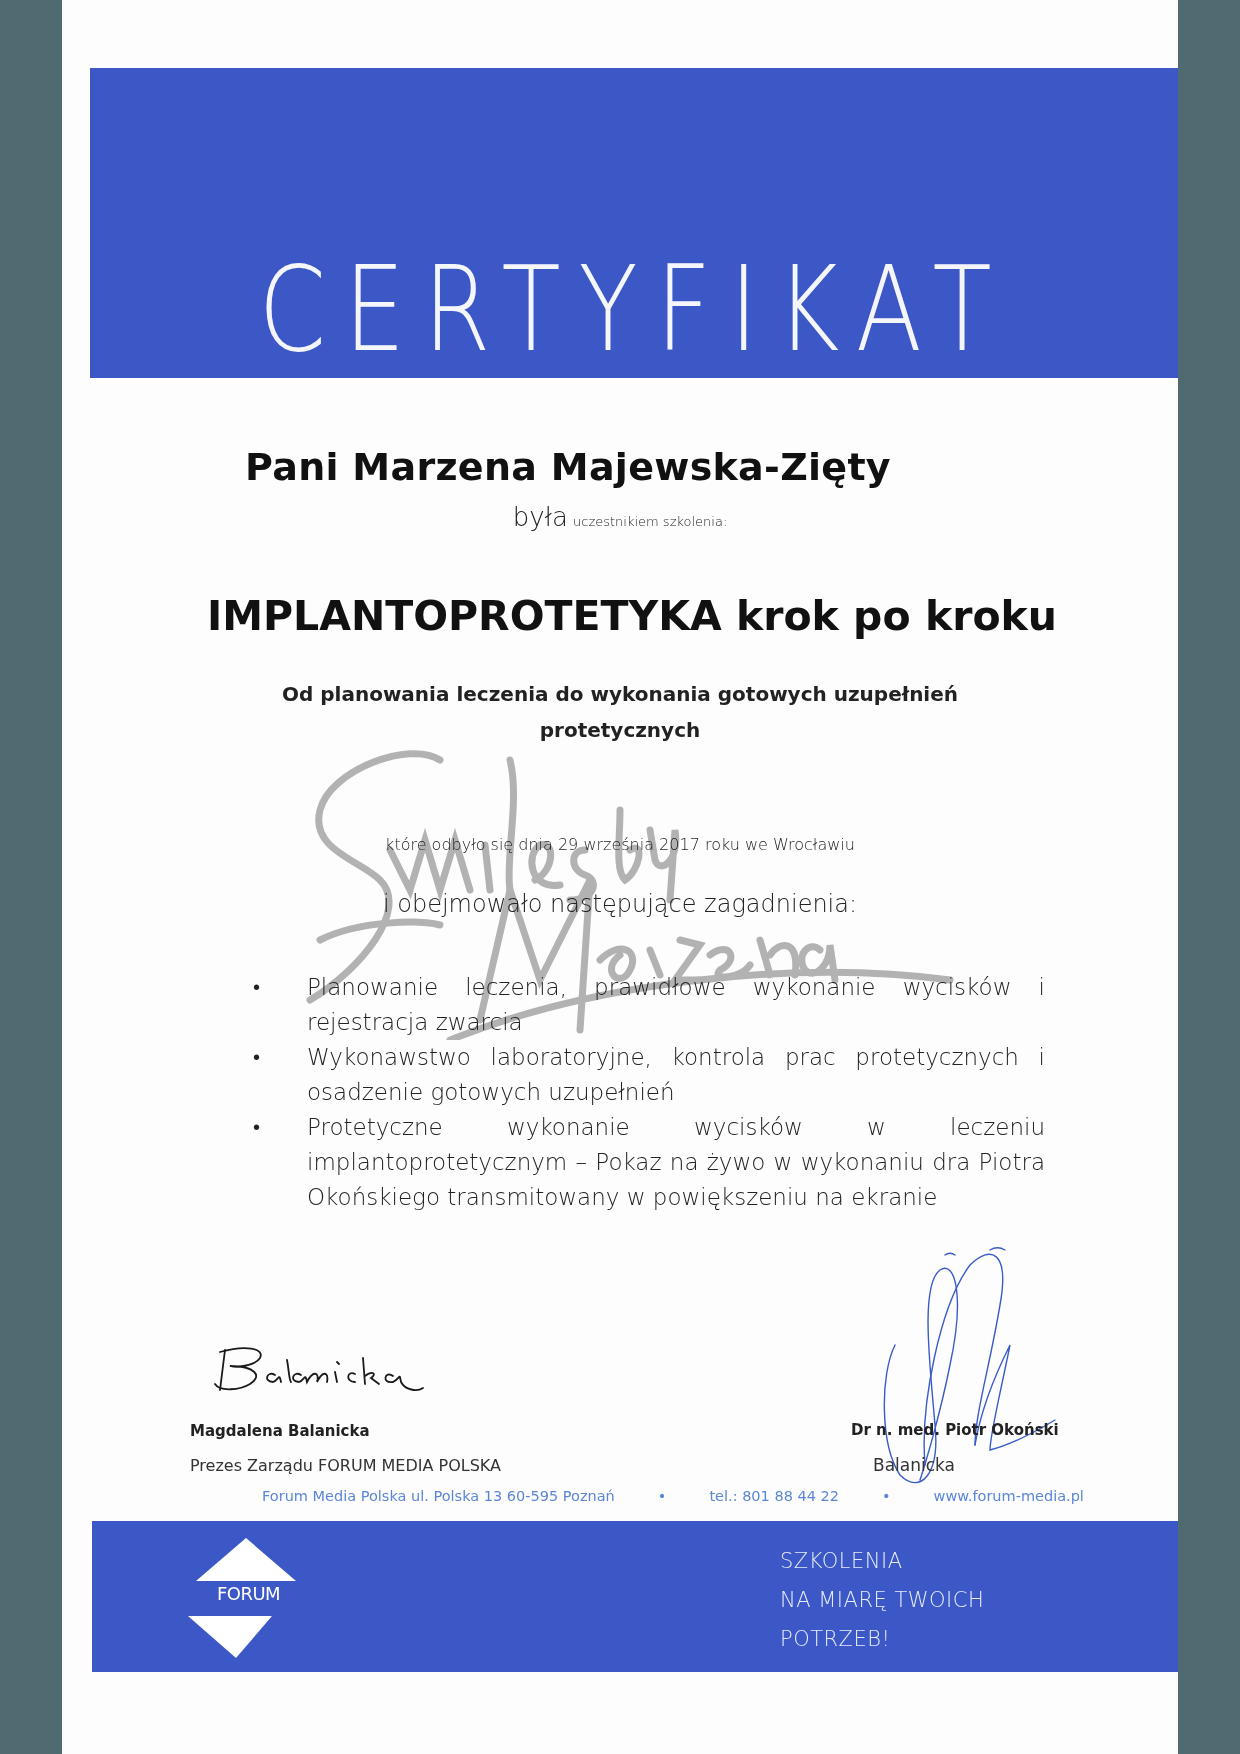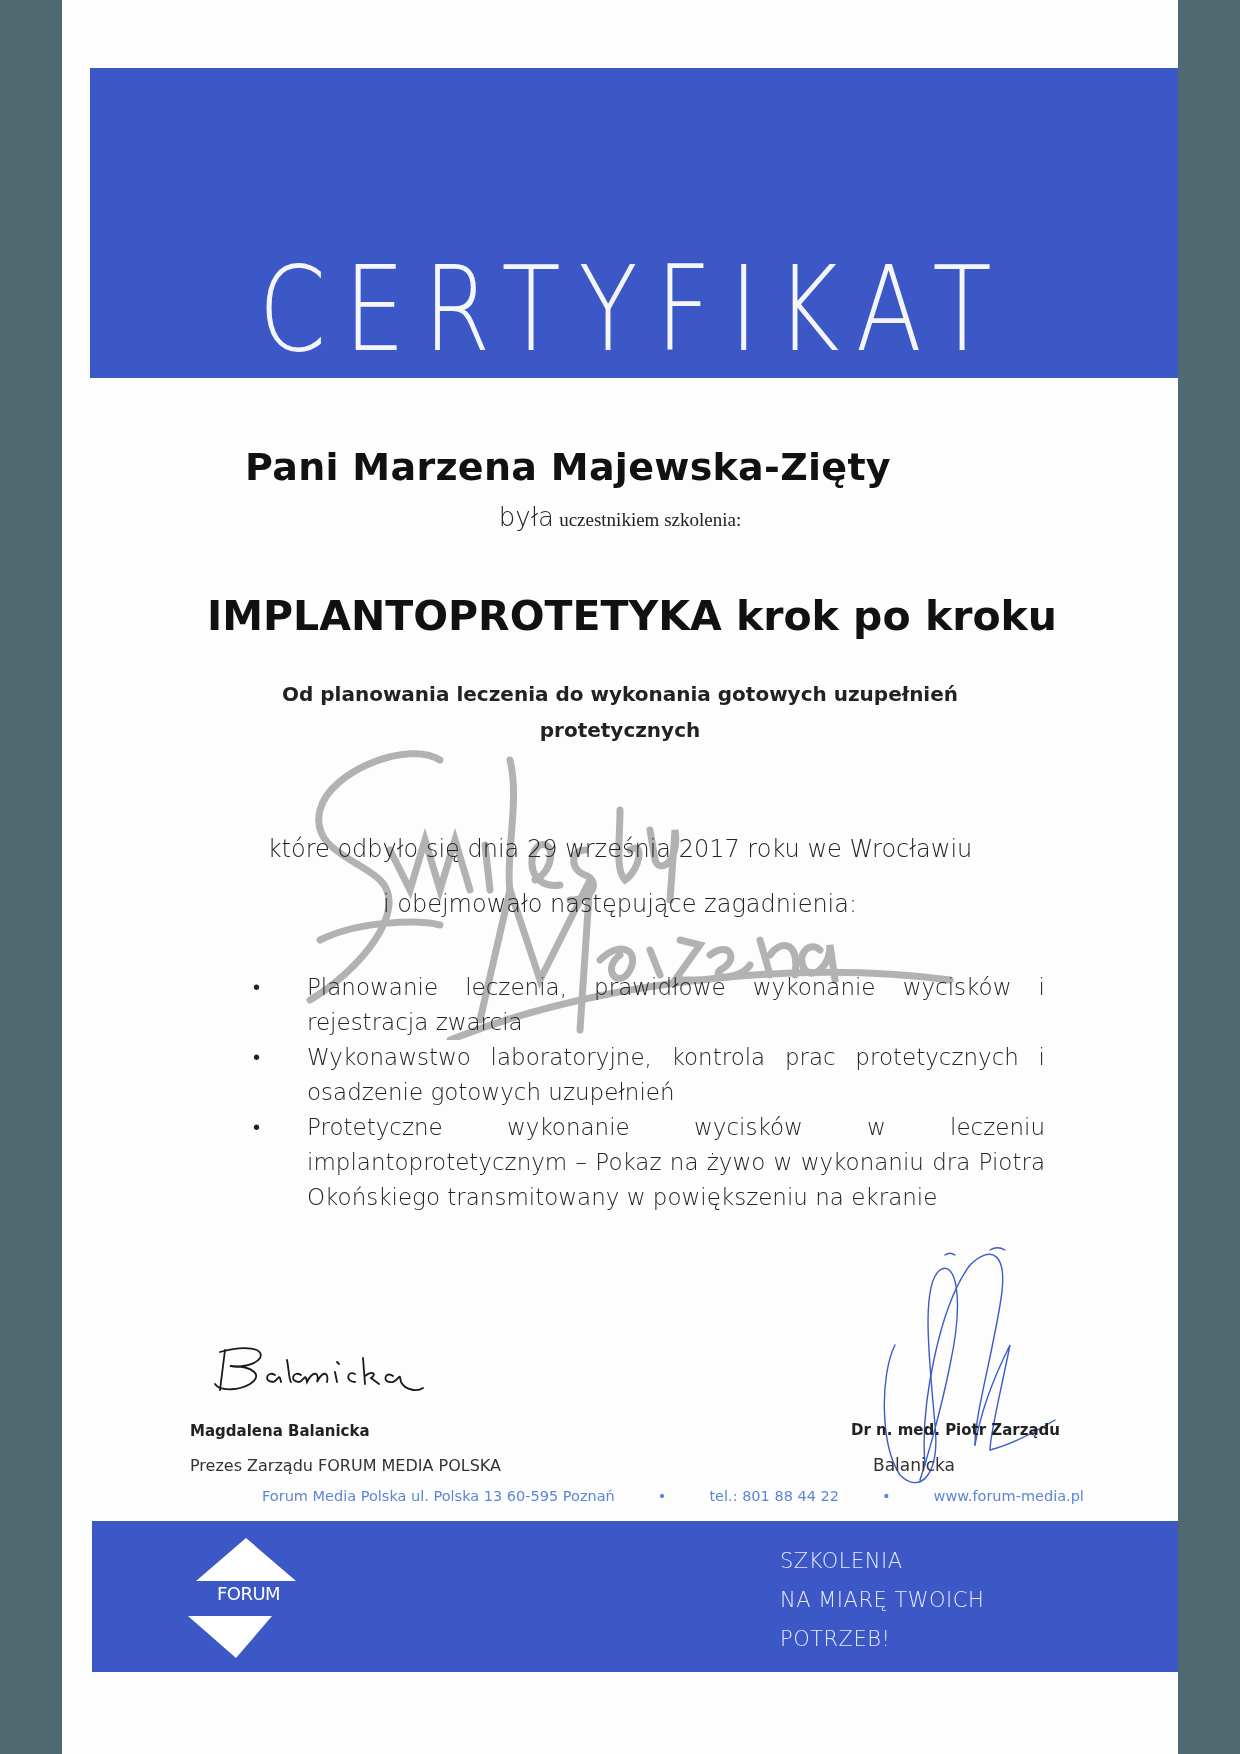--- a/index.html
+++ b/index.html
@@ -41,21 +41,21 @@
       font-size: 38px;
       color: #111;
       letter-spacing: 0.3px;
     }
     .participation {
       position: absolute; left: 62px; width: 1116px; top: 502px;
       text-align: center;
       color: #222;
     }
     .participation .big { font-size: 26px; font-weight: 300; }
-    .participation .small { font-size: 19px; font-weight: 300; font-family: Liberation Serif, serif; }
+    .participation .small { font-size: 13px; font-weight: 300; }
     .course-title {
       position: absolute; left: 62px; width: 1116px; top: 592px;
       text-align: center;
       font-family: "DejaVu Sans", sans-serif;
       font-weight: bold;
       font-size: 41px;
       color: #111;
       padding-left: 24px;
     }
     .course-subtitle {
@@ -68,21 +68,21 @@
     }
     .watermark {
       position: absolute;
       left: 300px; top: 740px;
       width: 660px; height: 300px;
       pointer-events: none;
     }
     .event-line {
       position: absolute; left: 62px; width: 1116px; top: 835px;
       text-align: center;
-      font-size: 24px;
+      font-size: 16px;
       color: #222;
       font-weight: 300;
     }
     .topics-line {
       position: absolute; left: 62px; width: 1116px; top: 890px;
       text-align: center;
       font-size: 24px;
       color: #222;
       font-weight: 300;
     }
@@ -237,21 +237,21 @@
 
 <svg class="sig-right-img" viewBox="0 0 180 245">
   <g fill="none" stroke="#3a5cc8" stroke-width="1.4" stroke-linecap="round">
     <path d="M15 100 C 0 130, 0 200, 20 230 C 40 250, 60 230, 55 180 C 50 120, 40 40, 60 25 C 75 15, 85 50, 70 120 C 60 170, 45 220, 40 235"></path>
     <path d="M45 220 C 40 160, 60 60, 90 20 C 110 0, 130 5, 120 60 C 110 120, 95 170, 95 200"></path>
     <path d="M95 200 C 100 170, 110 140, 130 100 C 120 150, 110 190, 110 205 C 130 200, 150 190, 175 175"></path>
     <path d="M65 10 C 68 8, 72 8, 75 10"></path>
     <path d="M110 5 C 115 2, 120 2, 125 5"></path>
   </g>
 </svg>
-<div class="sig-right-name">Dr n. med. Piotr Zarządu</div>
+<div class="sig-right-name">Dr n. med. Piotr Okoński</div>
 <div class="sig-right-role">Balanicka</div>
 
 <div class="contact">
   <span>Forum Media Polska ul. Polska 13 60-595 Poznań</span>
   <span class="dot">•</span>
   <span>tel.: 801 88 44 22</span>
   <span class="dot">•</span>
   <span>www.forum-media.pl</span>
 </div>
 

